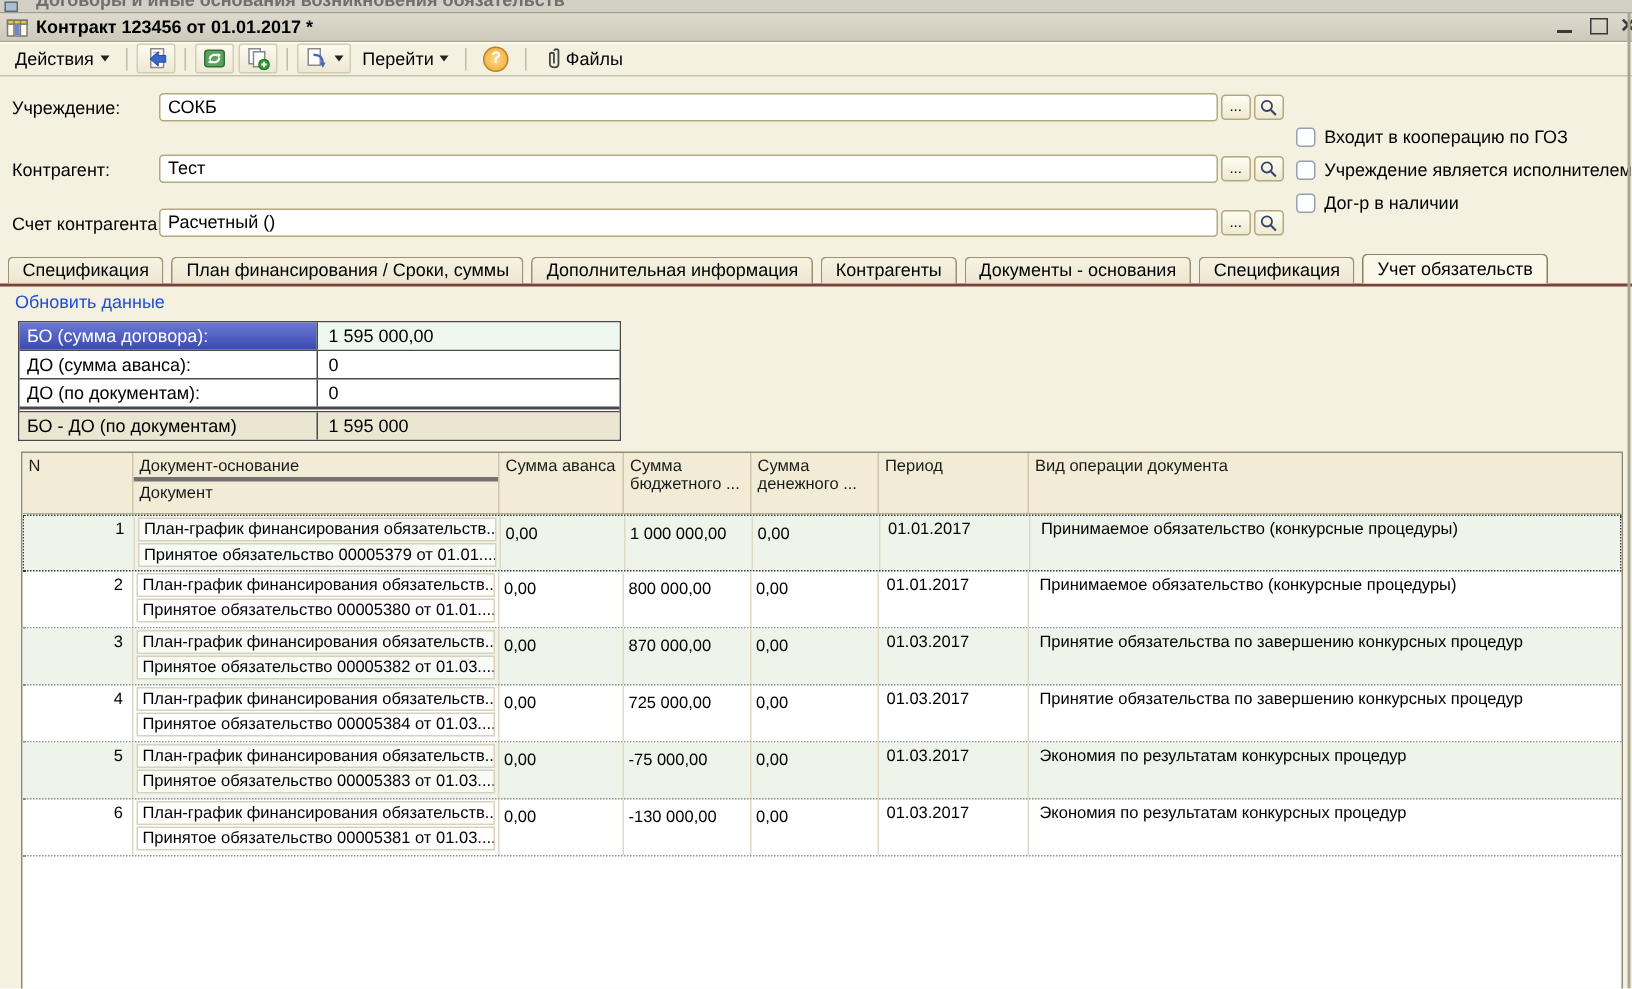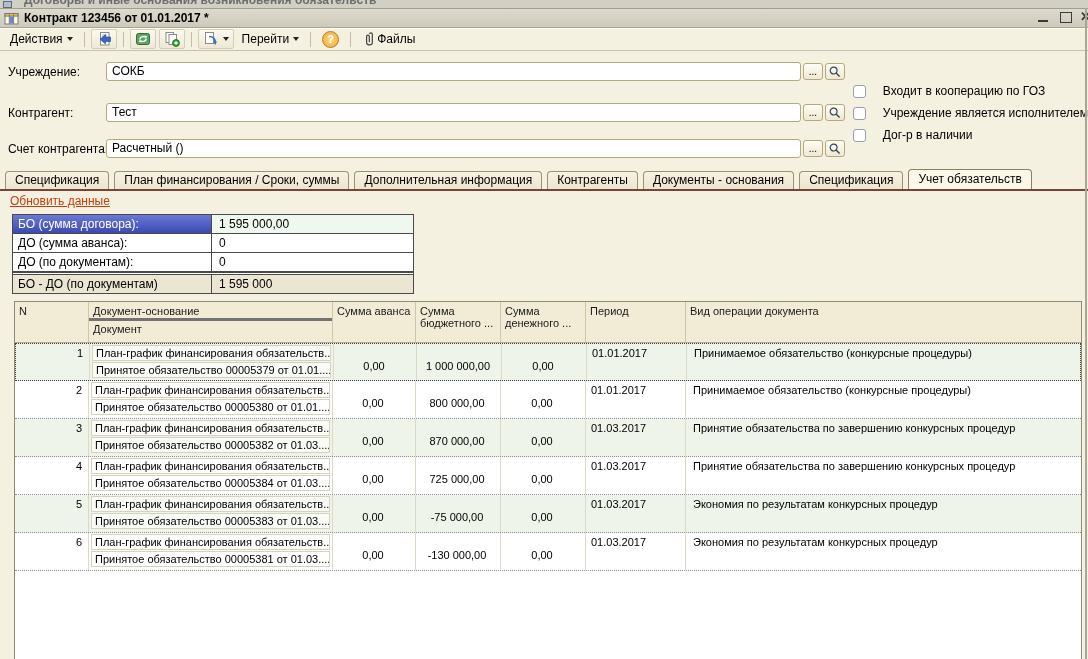--- a/index.html
+++ b/index.html
@@ -38,33 +38,33 @@
   .fleft{width:860px}
   .frow{display:flex;align-items:center;height:29px}
   .frow.r1{margin-bottom:12px}.frow.r2{margin-bottom:7px}
   .flabel{width:98px;flex:none;white-space:nowrap}
   .fgroup{flex:1;display:flex;align-items:center;gap:2px}
   .finput{flex:1;height:17px;line-height:17px;background:#fff;border:1px solid #b3a87f;border-radius:3px;padding:0 5px;overflow:hidden;white-space:nowrap}
   .fbtn{width:20px;height:17px;box-sizing:border-box;border:1px solid #b3a87f;border-radius:3px;
         background:linear-gradient(#fffdf2,#efe9d2);display:flex;align-items:center;justify-content:center;
         font-size:10px;line-height:10px}
   .fright{padding-top:26px;margin-left:8px}
-  .crow{display:flex;align-items:center;gap:17px;height:16px;margin-bottom:6px;white-space:nowrap}
+  .crow{display:flex;align-items:center;gap:6px;height:16px;margin-bottom:6px;white-space:nowrap}
   .cbox{width:13px;height:13px;box-sizing:border-box;background:#fff;border:1px solid #96a0b2;border-radius:3px;flex:none}
 
   
   .tabbar{display:flex;align-items:flex-end;padding-left:5px;height:20px}
   .tab{height:17px;line-height:17px;padding:0 9px;background:linear-gradient(#f7f3e2,#ece6d0);
        border:1px solid #9c9172;border-bottom:none;border-radius:4px 4px 0 0;margin-right:5px;white-space:nowrap}
   .tab.active{background:#fbf8ea;height:19px;line-height:19px;position:relative;z-index:2;border-color:#8a8164}
   .maroon{height:2px;background:#7a4238}
 
   
   .content{position:relative;height:498px;padding-left:8px;display:flex;flex-direction:column;align-items:flex-start;box-sizing:border-box}
-  .link{color:#c2410c;text-decoration:underline;margin:3px 0 6px 2px;cursor:pointer}
+  .link{color:#1d4ed8;margin:3px 0 6px 2px;cursor:pointer}
 
   .sumtbl{width:400px;border:1px solid #4a4a4a;margin-left:4px;background:#fff}
   .srow{display:flex;height:18px;border-bottom:1px solid #4a4a4a}
   .srow:last-child{border-bottom:none}
   .srow .sl{width:199px;border-right:1px solid #4a4a4a;padding:0 5px;line-height:18px;box-sizing:border-box;white-space:nowrap;overflow:hidden}
   .srow .sv{flex:1;padding:0 7px;line-height:18px;white-space:nowrap}
   .srow.header .sl{background:linear-gradient(#6b79d4,#3a4ab2);color:#fff}
   .srow.header .sv{background:#eff8ef}
   .srow.total{border-top:3px double #4a4a4a}
   .srow.total .sl,.srow.total .sv{background:#ebe6d2}
@@ -75,21 +75,21 @@
   .thead{background:#f2ecd6;border-bottom:1px solid #b3ac92;height:40px;color:#1a1a1a}
   .th{border-right:1px solid #cdc6aa;padding:3px 4px;overflow:hidden;box-sizing:border-box}
   .th.basis{padding:0}
   .bh1{height:19px;line-height:15px;border-bottom:3px solid #737373;padding:2px 4px;box-sizing:border-box;white-space:nowrap}
   .bh2{padding:2px 4px;white-space:nowrap}
   .trow{height:38px;border-bottom:1px dotted #8f8f8f;box-sizing:border-box}
   .trow.odd{background:#eef4e9}
   .trow.sel{border:1px dotted #3c3c3c}
   .td{border-right:1px solid #ded9c6;overflow:hidden;box-sizing:border-box;padding:0 3px}
   .td.rn{text-align:right;padding-top:3px;padding-right:6px}
-  .td.num{text-align:center;padding-top:16px;padding-right:5px;white-space:nowrap}
+  .td.num{text-align:left;padding-top:6px;padding-right:5px;white-space:nowrap}
   .td.per{padding-top:3px;padding-left:5px;white-space:nowrap}
   .td.op{padding-top:3px;padding-left:7px;white-space:nowrap}
   .basiscell{padding:0 2px}
   .mini{height:16px;line-height:15px;border:1px solid #d8d2bd;background:rgba(255,255,255,.6);
         margin-top:1px;padding:0 3px;white-space:nowrap;overflow:hidden;box-sizing:border-box}
   .rborder{position:absolute;top:8px;right:1px;bottom:0;width:2px;background:#aaa695}
 </style>
 </head>
 <body>
 

